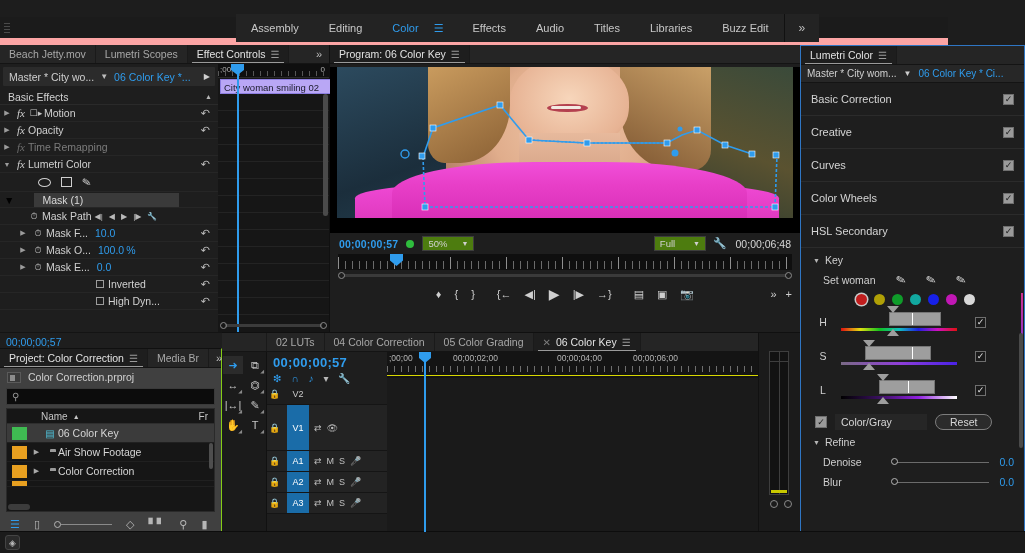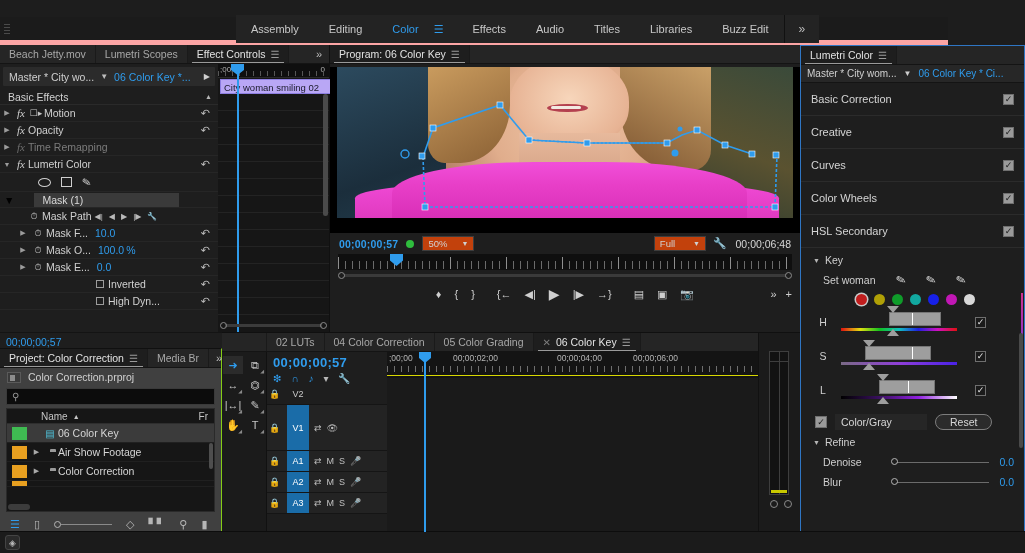--- a/index.html
+++ b/index.html
@@ -27,21 +27,21 @@
   .dot.y { background: #ffbd2e; }
   .dot.g { background: #28c840; }
   .titlebar-text {
     position: absolute; left: 0; right: 0; text-align: center;
     font-size: 10px; color: #2d2d2d; letter-spacing: .1px;
   }
 
   
   .wsbar {
     position: absolute; left: 0; top: 17px; width: 948px; height: 28px;
-    background: #1b1b1b; border-bottom: 5px solid #fca5a5;
+    background: #1b1b1b; border-bottom: 7px solid #fca5a5;
     display: flex; align-items: center;
   }
   .grip {
     width: 14px; height: 28px; display: flex; flex-direction: column;
     justify-content: center; gap: 2px; padding-left: 4px;
   }
   .grip i { display: block; width: 6px; height: 1px; background: #4a4a4a; }
   .ws-pad { flex: 0 0 222px; }
   .ws-items { display: flex; align-items: center; height: 28px; background: #232323; }
   .ws-item {
@@ -198,21 +198,21 @@
   .mask-svg { position: absolute; left: 0; top: 0; width: 100%; height: 100%; }
 
   .pm-bar {
     height: 21px; display: flex; align-items: center; font-size: 10.5px;
     padding: 0 9px; gap: 8px;
   }
   .pm-tc { color: #2f9ced; font-weight: bold; letter-spacing: .2px; }
   .pm-tc2 { color: #d6d6d6; font-weight: normal; }
   .greendot { width: 8px; height: 8px; border-radius: 50%; background: #2fbd3d; }
   .combo {
-    background: #c2410c; border: 1px solid #3d3d3d; color: #d0d0d0;
+    background: #4d7c0f; border: 1px solid #3d3d3d; color: #d0d0d0;
     font-size: 9.5px; padding: 1px 5px; display: flex; align-items: center;
     gap: 12px; min-width: 52px; justify-content: space-between;
   }
   .wrench { color: #cfcfcf; font-size: 11px; }
   .pm-ruler { position: relative; height: 16px; margin: 0 8px; background: #0f0f0f; }
   .pm-ruler .ticks { position: absolute; left: 0; right: 0; bottom: 1px; height: 8px;
     background-image: repeating-linear-gradient(to right, #6b6b6b 0 1px, transparent 1px 7px); }
   .pm-ruler .ticksM { position: absolute; left: 0; right: 0; bottom: 1px; height: 12px;
     background-image: repeating-linear-gradient(to right, #8f8f8f 0 1px, transparent 1px 56px); }
   .pm-head { position: absolute; top: 0; left: 52px; width: 13px; height: 12px;

